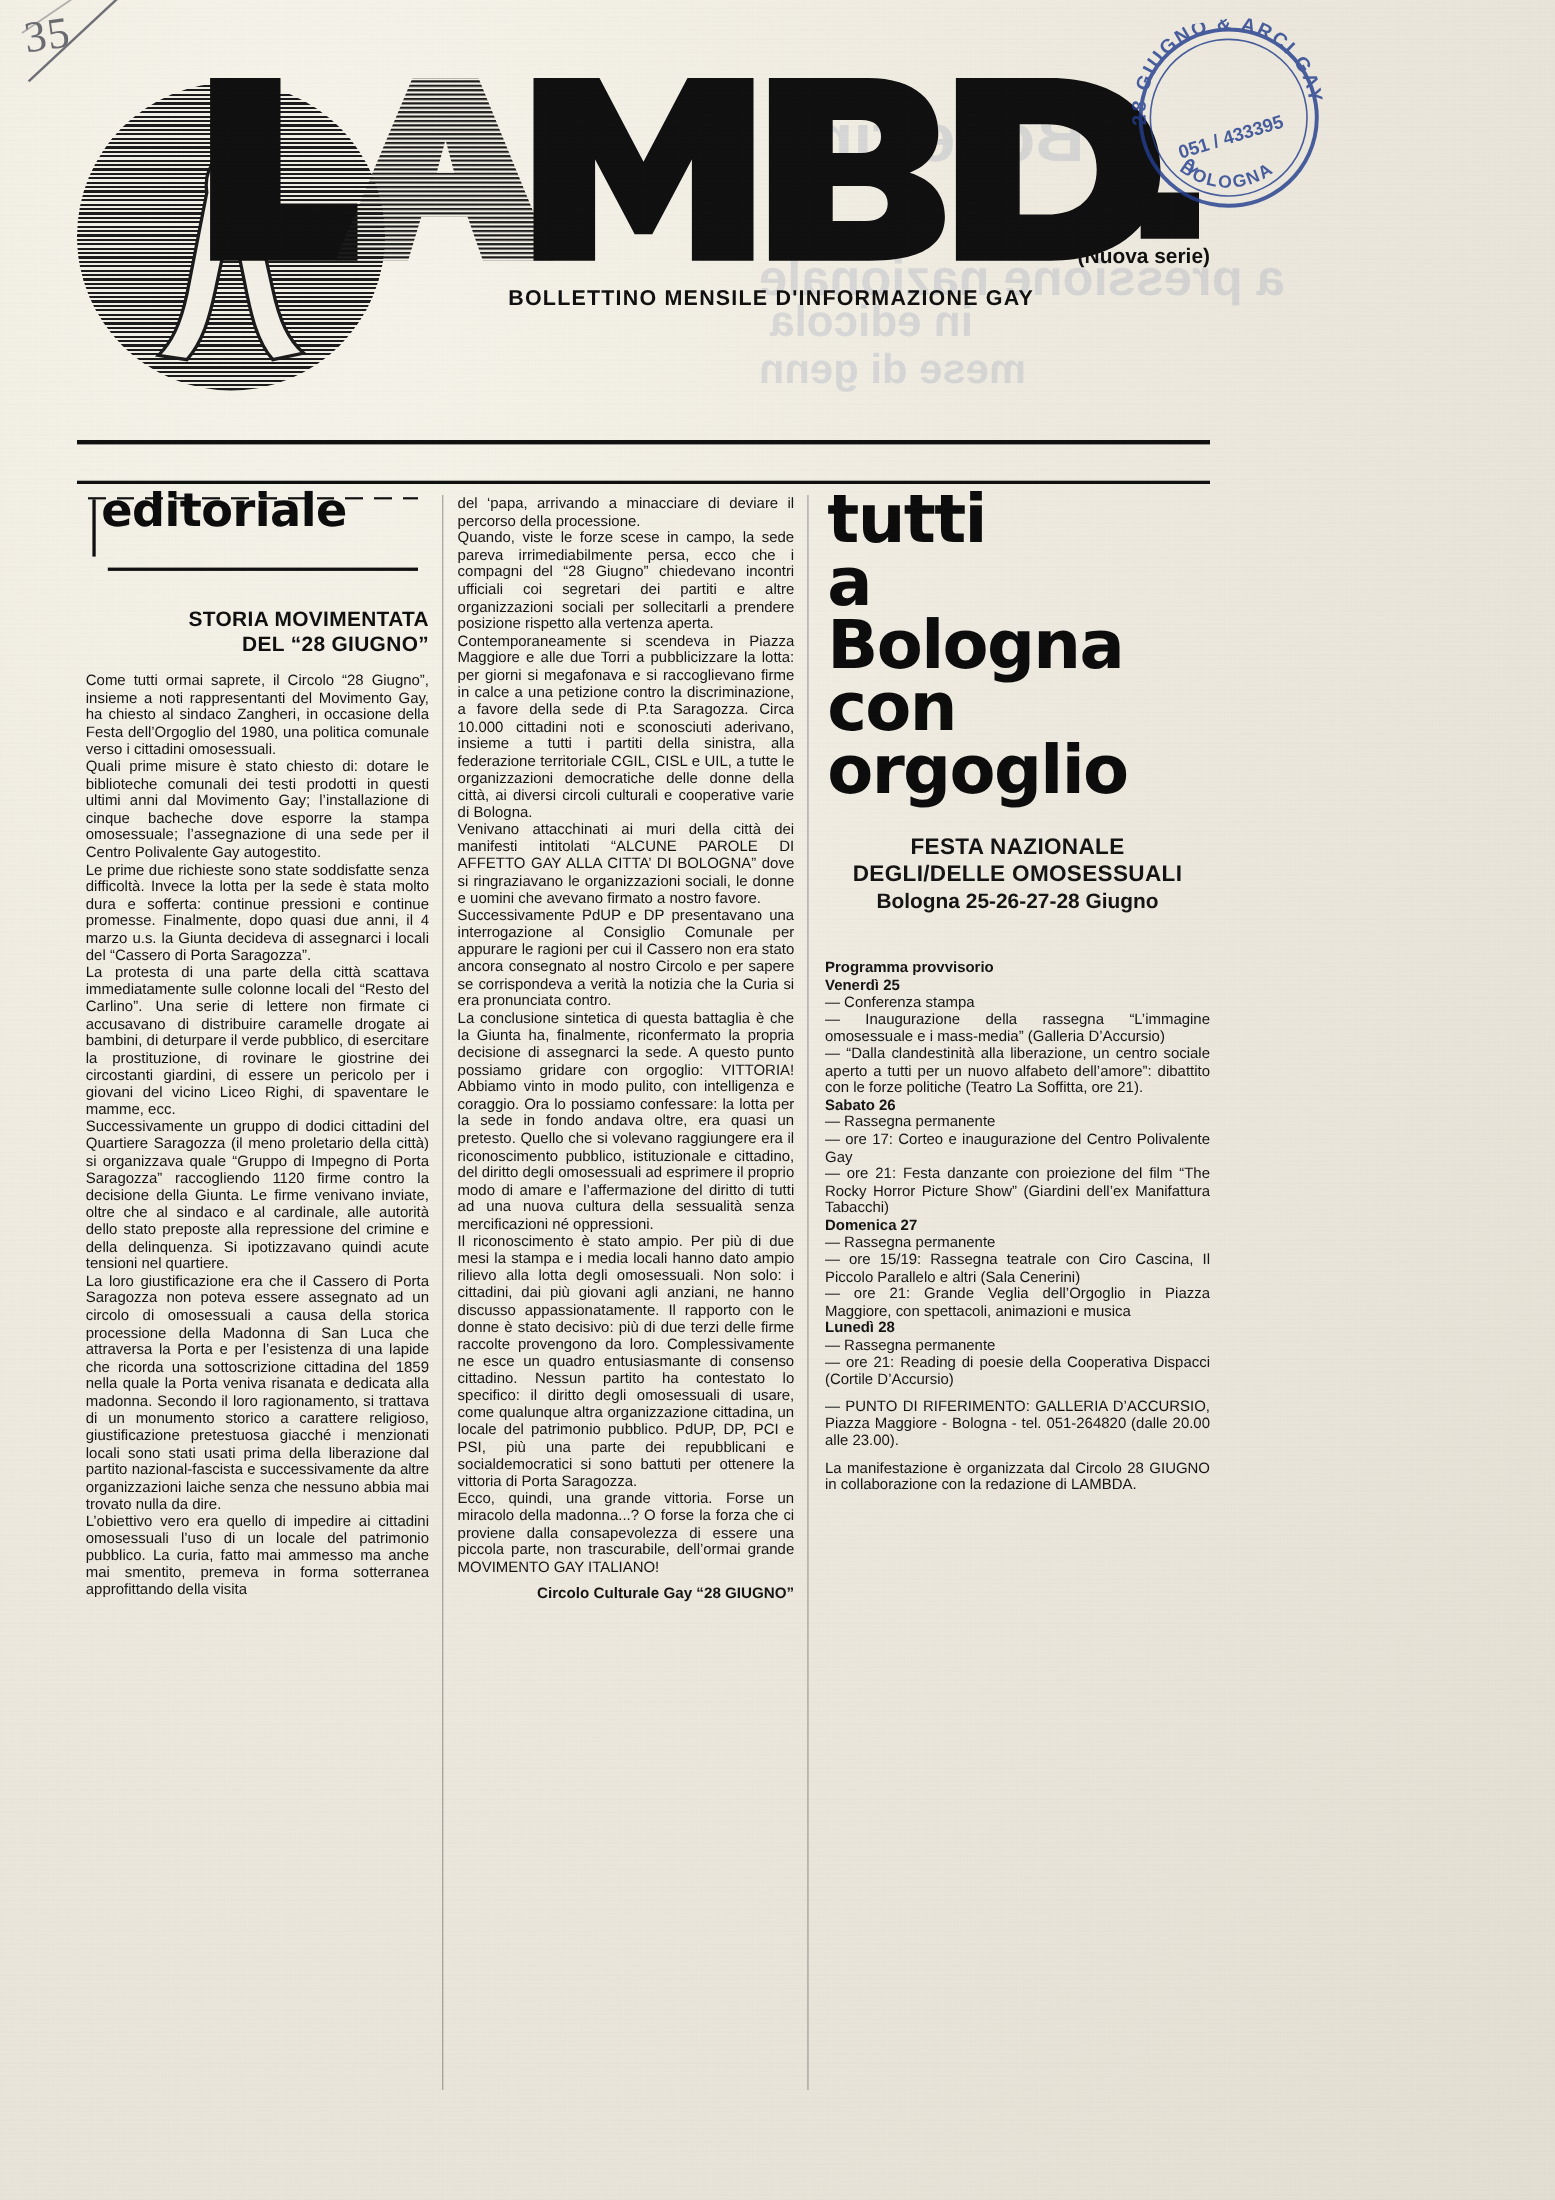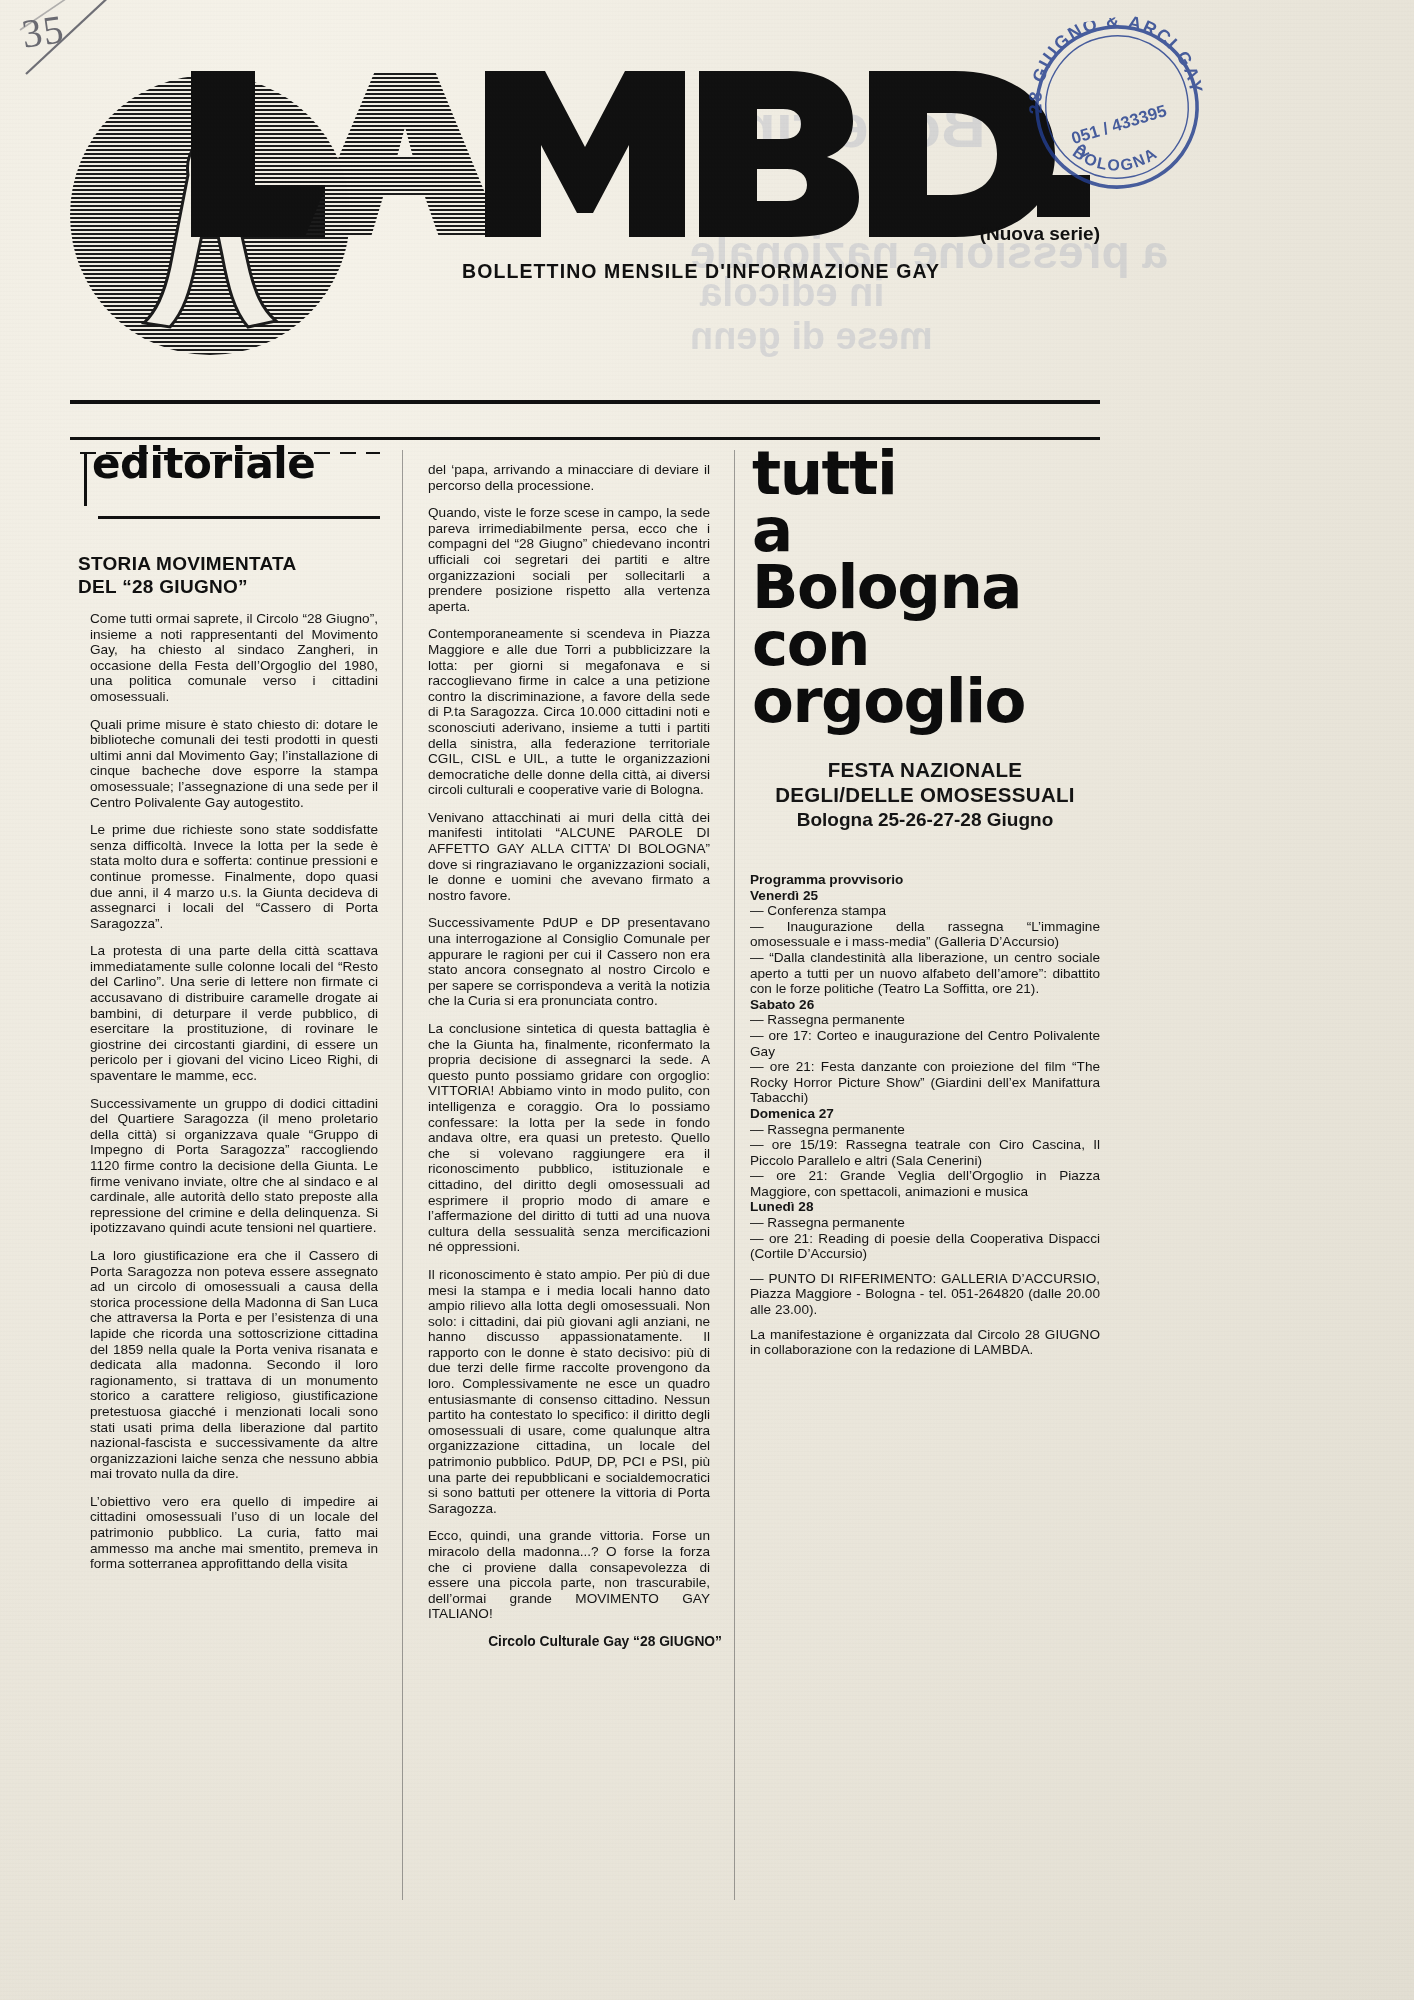--- a/index.html
+++ b/index.html
@@ -38,34 +38,34 @@
   .ccp{position:absolute;left:0;top:352px;width:1030px;text-align:center;
      font-size:19.5px;font-weight:bold;color:#111;letter-spacing:-.1px;}
   .rule-bot{position:absolute;left:0;top:382px;width:1030px;height:3px;background:#111;}
   
   .stamp{position:absolute;left:1028px;top:18px;width:178px;height:178px;
      transform:rotate(-9deg);opacity:.82;}
   
   .cols{position:absolute;left:78px;top:450px;width:1022px;height:1520px;}
   .col{position:absolute;top:0;bottom:0;font-size:13.6px;line-height:15.6px;
        color:#151515;text-align:justify;}
-  .col p{margin:12px;}
+  .col p{margin:0;}
   .col1{left:0;width:312px;}
   .col2{left:338px;width:306px;}
   .col3{left:672px;width:350px;}
   .vdiv{position:absolute;top:0;width:1px;height:1450px;background:#555;opacity:.55;}
   
   .edbox{position:relative;height:92px;margin-bottom:10px;}
   .edbox .dash-top{position:absolute;left:2px;top:2px;width:300px;height:2px;
     background:repeating-linear-gradient(90deg,#111 0 16px,transparent 16px 26px);}
   .edbox .bar-left{position:absolute;left:6px;top:4px;width:3px;height:52px;background:#111;}
   .edbox .word-ed{position:absolute;left:14px;top:6px;font-size:42px;font-weight:bold;
     letter-spacing:-.5px;color:#0d0d0d;font-family:"DejaVu Sans",sans-serif;}
   .edbox .dash-bot{position:absolute;left:20px;top:66px;width:282px;height:3px;background:#111;}
-  .edhead{text-align:left;font-size:19px;font-weight:bold;line-height:23px;
+  .edhead{text-align:right;font-size:19px;font-weight:bold;line-height:23px;
     letter-spacing:.3px;margin:10px 0 13px 0;color:#111;}
   .sig{text-align:right;font-weight:bold;font-size:13.8px;margin-top:9px;}
   
   .bighead{font-family:"DejaVu Sans",sans-serif;font-weight:bold;font-size:61px;
     line-height:57px;letter-spacing:-1.5px;color:#0d0d0d;margin:-6px 0 0 2px;}
   .festa{text-align:center;margin:28px 0 4px 0;}
   .festa .l1{font-size:20.5px;font-weight:bold;line-height:25px;letter-spacing:.3px;}
   .festa .l2{font-size:20.5px;font-weight:bold;line-height:25px;letter-spacing:.3px;text-align:center;}
   .festa .l3{font-size:19px;font-weight:bold;line-height:25px;}
   .prog{margin-top:40px;font-size:13.6px;line-height:15.6px;text-align:justify;}

